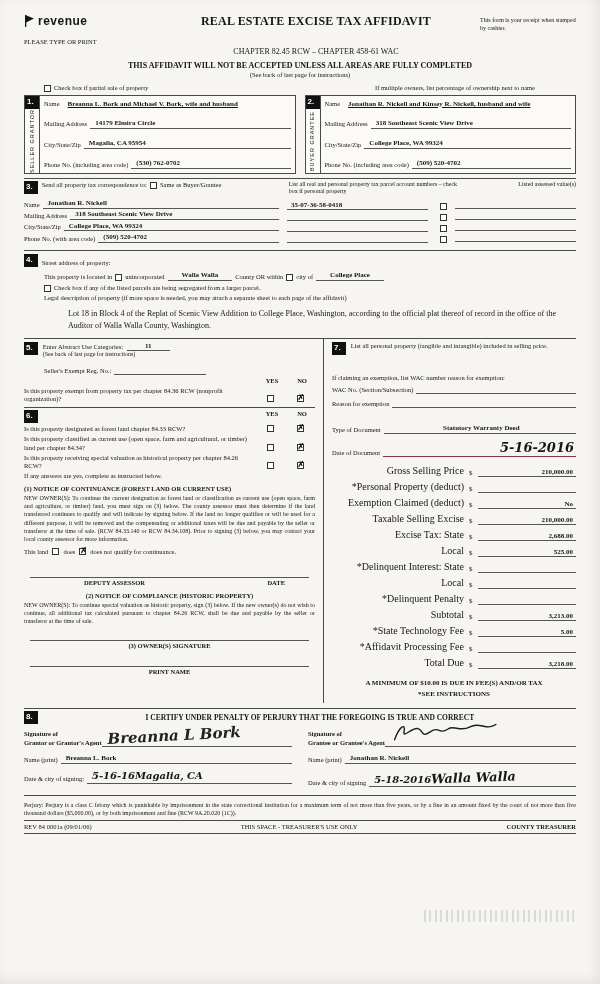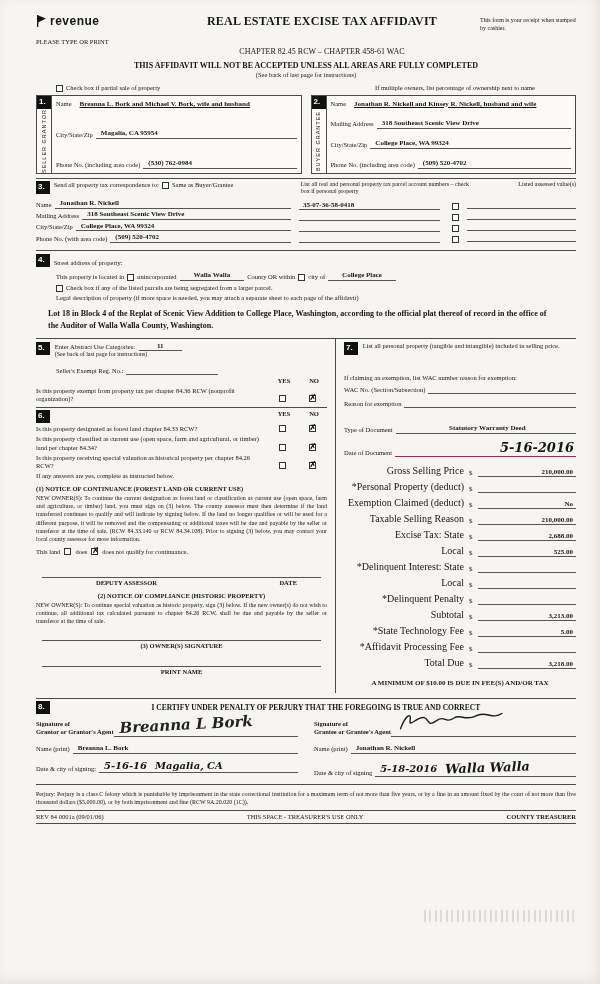--- a/index.html
+++ b/index.html
@@ -1,18 +1,18 @@
 <!DOCTYPE html>
 <html><head>
 <meta charset="utf-8">
 <style>
   *{margin:0;padding:0;box-sizing:border-box;}
   html,body{background:#c9c9c5;}
   body{width:600px;font-family:"Liberation Serif",serif;color:#161616;}
-  .page{width:600px;height:984px;background:#f6f5f1;position:relative;padding:14px 24px 0 36px;font-size:7px;line-height:1.25;box-shadow:inset -3px -3px 12px rgba(0,0,0,.08);}
+  .page{width:600px;height:984px;background:#f6f5f1;position:relative;padding:14px 24px 0 24px;font-size:7px;line-height:1.25;box-shadow:inset -3px -3px 12px rgba(0,0,0,.08);}
   .bold{font-weight:bold;}
   .tiny{font-size:6px;}
   .small{font-size:6.5px;}
   .center{text-align:center;}
   
   .hdr{display:flex;align-items:flex-start;}
   .hdr-left{width:128px;}
   .logo{display:flex;align-items:center;gap:3px;}
   .logo-text{font-size:12px;font-weight:bold;font-family:"Liberation Sans",sans-serif;letter-spacing:.5px;}
   .please{font-size:6.5px;margin-top:8px;}
@@ -54,21 +54,21 @@
   .pval{flex:1;border-bottom:1px solid #555;font-weight:bold;min-height:8px;padding-left:4px;}
   .arow{border-bottom:1px solid #555;height:11px;}
   
   .sec4{border-top:1px solid #4a4a4a;padding-top:3px;margin-top:1px;}
   .row4a{display:flex;align-items:flex-end;gap:4px;}
   .row4a .fval{max-width:330px;flex:none;width:330px;text-align:left;padding-left:10px;}
   .row4b{margin:4px 0 2px 20px;display:flex;align-items:flex-end;gap:3px;font-size:6.5px;flex-wrap:nowrap;}
   .inline-uv{border-bottom:1px solid #555;font-weight:bold;font-size:7px;padding:0 14px;}
   .row4c{margin:3px 0 2px 20px;display:flex;align-items:center;gap:3px;font-size:6.5px;}
   .row4d{margin:2px 0 2px 20px;font-size:6.5px;}
-  .legal{font-weight:bold;font-size:8px;margin:6px 18px 6px 12px;line-height:1.45;}
+  .legal{font-weight:normal;font-size:8px;margin:6px 18px 6px 44px;line-height:1.45;}
   
   .cols{display:flex;border-top:1px solid #4a4a4a;margin-top:3px;}
   .colL{width:300px;border-right:1px solid #4a4a4a;padding:3px 8px 4px 0;}
   .colR{flex:1;padding:3px 0 4px 8px;}
   .s5head{display:flex;gap:5px;align-items:flex-start;}
   .s5abstract{display:flex;align-items:flex-end;gap:4px;}
   .s5abstract .uv{border-bottom:1px solid #555;font-weight:bold;padding:0 18px;}
   .s5reg{display:flex;align-items:flex-end;gap:3px;margin:8px 0 1px 20px;font-size:6.5px;}
   .blank{display:inline-block;border-bottom:1px solid #555;height:8px;}
   .yn-head{display:flex;justify-content:flex-end;gap:12px;font-size:6.5px;font-weight:bold;padding-right:4px;margin-top:2px;}
@@ -99,21 +99,21 @@
   .sec8{border-top:1px solid #4a4a4a;margin-top:5px;padding-top:2px;border-bottom:1px solid #4a4a4a;padding-bottom:6px;}
   .s8head{display:flex;gap:6px;align-items:center;}
   .certify{flex:1;text-align:center;font-weight:bold;font-size:7.5px;}
   .s8cols{display:flex;gap:16px;margin-top:6px;}
   .s8col{flex:1;position:relative;}
   .siglabelrow{display:flex;align-items:flex-end;}
   .siglbl{font-size:6.5px;font-weight:bold;line-height:1.3;white-space:nowrap;}
   .sigspace{flex:1;border-bottom:1px solid #555;height:10px;position:relative;}
   .hand{font-family:"DejaVu Serif",serif;font-style:italic;font-weight:bold;}
   .script{position:absolute;left:6px;bottom:-2px;font-family:"DejaVu Serif",serif;font-style:italic;font-weight:bold;font-size:15px;white-space:nowrap;transform:rotate(-3deg);transform-origin:left bottom;color:#222;}
-  .datecell{display:flex;gap:8px;align-items:flex-end;}
+  .datecell{display:flex;gap:0;align-items:flex-end;}
   .handval{font-size:10px;}
   .handbig{font-size:13px;}
   
   .perjury{font-size:6px;line-height:1.35;margin-top:5px;text-align:justify;}
   .footrow{display:flex;justify-content:space-between;align-items:center;border-top:1px solid #4a4a4a;border-bottom:1px solid #4a4a4a;margin-top:3px;padding:2px 0;font-size:6.5px;}
   .stamp{position:absolute;right:26px;bottom:62px;width:150px;height:12px;opacity:.22;filter:blur(.5px);background:repeating-linear-gradient(90deg,#7a7a74 0 2px,transparent 2px 5px,#8a8a84 5px 7px,transparent 7px 11px);}
 </style>
 </head>
 <body>
 
@@ -156,26 +156,30 @@
         <div class="vlabel">
             <span>SELLER GRANTOR</span>
           </div>
       </div>
       <div class="party-fields">
         <div class="frow">
             <span class="flabel">Name</span>
             <span class="fval wrap">Breanna L. Bork and Michael V. Bork, wife and husband</span>
           </div>
         <div class="frow">
+            <span class="flabel">Mailing Address</span>
+            <span class="fval">14179 Elmira Circle</span>
+          </div>
+        <div class="frow">
             <span class="flabel">City/State/Zip</span>
             <span class="fval">Magalia, CA 95954</span>
           </div>
         <div class="frow">
             <span class="flabel">Phone No. (including area code)</span>
-            <span class="fval">(530) 762-0984</span>
+            <span class="fval">(530) 762-0702</span>
           </div>
       </div>
     </div>
     <div class="party">
       <div class="party-col-left">
         <span class="numbox">2.</span>
         <div class="vlabel">
             <span>BUYER GRANTEE</span>
           </div>
       </div>
@@ -404,21 +408,21 @@
             <span class="mlabel">*Personal Property (deduct)</span>
             <span class="dollar">$</span>
             <span class="mval"></span>
           </div>
         <div class="mrow">
             <span class="mlabel">Exemption Claimed (deduct)</span>
             <span class="dollar">$</span>
             <span class="mval">No</span>
           </div>
         <div class="mrow">
-            <span class="mlabel">Taxable Selling Reason</span>
+            <span class="mlabel">Taxable Selling Excise</span>
             <span class="dollar">$</span>
             <span class="mval">210,000.00</span>
           </div>
         <div class="mrow">
             <span class="mlabel">Excise Tax:  State</span>
             <span class="dollar">$</span>
             <span class="mval">2,688.00</span>
           </div>
         <div class="mrow">
             <span class="mlabel">Local</span>
@@ -457,20 +461,21 @@
           </div>
         <div class="mrow">
             <span class="mlabel">Total Due</span>
             <span class="dollar">$</span>
             <span class="mval">3,218.00</span>
           </div>
       </div>
 
       <div class="minnote">
         <div>A MINIMUM OF $10.00 IS DUE IN FEE(S) AND/OR TAX</div>
+        <div>*SEE INSTRUCTIONS</div>
       </div>
     </div>
   </div>
 
   <div class="sec8">
     <div class="s8head">
       <span class="numbox">8.</span>
       <span class="certify">I CERTIFY UNDER PENALTY OF PERJURY THAT THE FOREGOING IS TRUE AND CORRECT</span>
     </div>
     <div class="s8cols">

